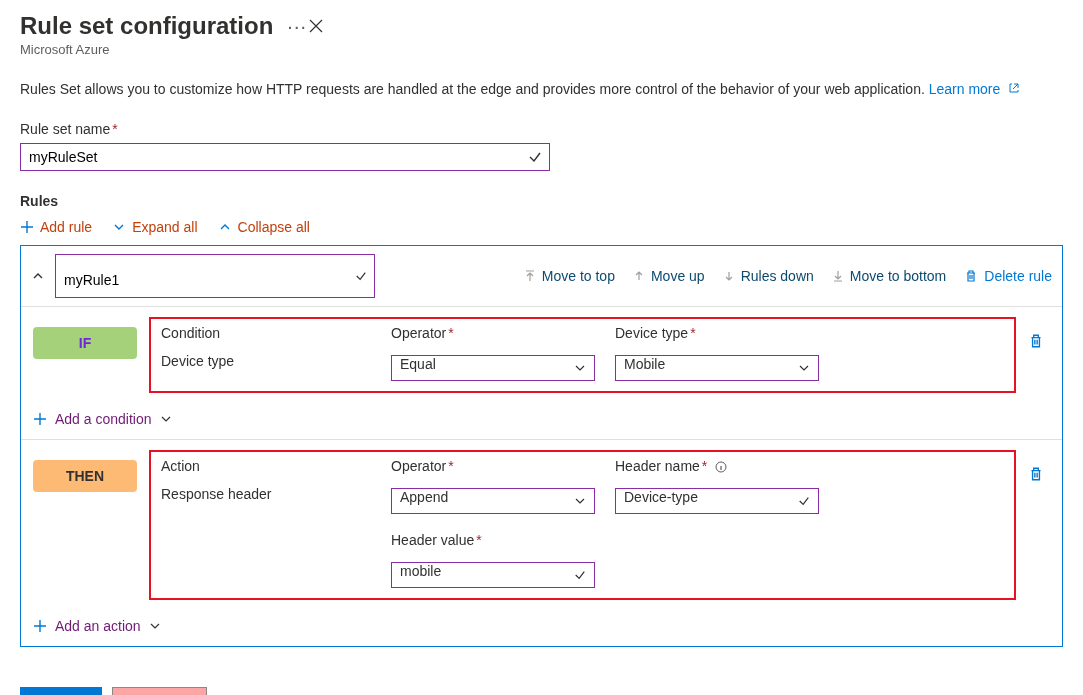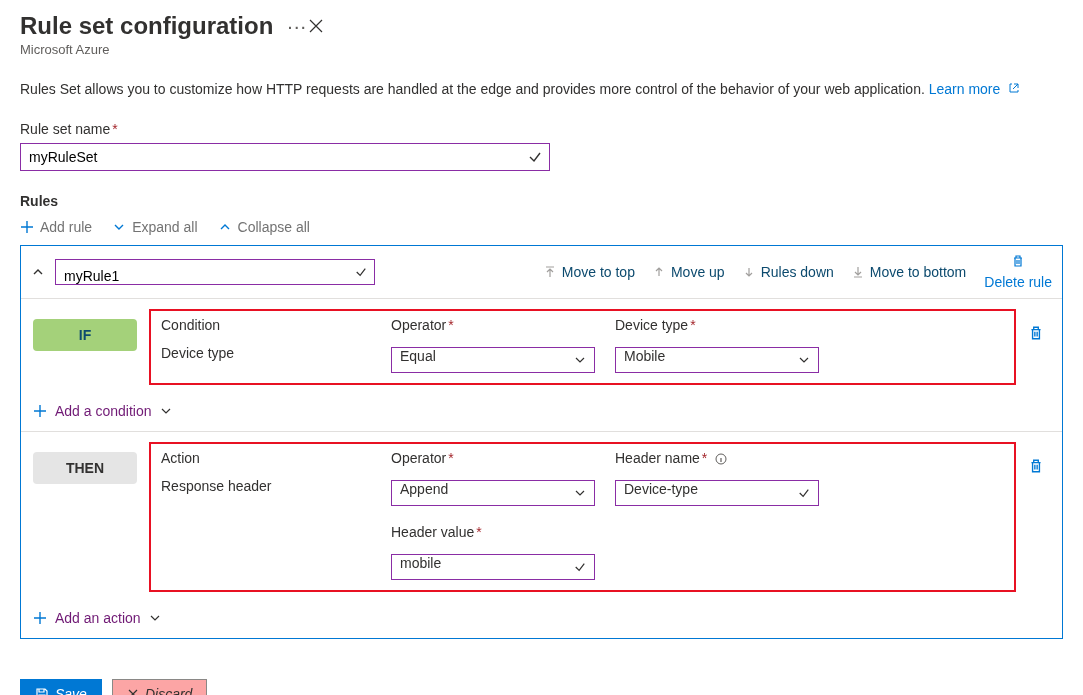--- a/index.html
+++ b/index.html
@@ -13,33 +13,33 @@
 .desc a { color: #0078d4; text-decoration: none; }
 .ext-icon { display: inline-block; margin-left: 4px; }
 .field-group { margin-top: 24px; }
 .label { display: block; font-size: 14px; margin-bottom: 6px; }
 .req { color: #a4262c; margin-left: 2px; }
 .input-text { width: 530px; height: 28px; border: 1px solid #8a2da5; padding: 0 28px 0 8px; font-size: 14px; position: relative; }
 .input-wrap { position: relative; display: inline-block; }
 .input-check { position: absolute; right: 8px; top: 50%; transform: translateY(-50%); }
 .section-h { font-weight: 600; margin-top: 22px; margin-bottom: 10px; font-size: 14px; }
 .toolbar { display: flex; align-items: center; gap: 20px; margin-bottom: 10px; }
-.toolbar-btn { display: flex; align-items: center; gap: 6px; color: #737373; cursor: pointer; font-size: 14px; }
+.toolbar-btn { display: flex; align-items: center; gap: 6px; color: #c2410c; cursor: pointer; font-size: 14px; }
 .rule-box { border: 1px solid #0078d4; }
 .rule-header { display: flex; align-items: center; padding: 8px 10px; gap: 10px; border-bottom: 1px solid #e1dfdd; }
 .chev-btn { cursor: pointer; }
 .rule-name-input { position: relative; width: 320px; }
-.rule-name-input input { width: 100%; height: 26px; border: 1px solid #8a2da5; padding: 8px 26px 0 8px; font-size: 14px; }
+.rule-name-input input { width: 100%; height: 44px; border: 1px solid #8a2da5; padding: 8px 26px 0 8px; font-size: 14px; }
 .rule-actions { margin-left: auto; display: flex; align-items: center; gap: 18px; }
 .rule-action { display: flex; align-items: center; gap: 6px; color: #0c4a6e; font-size: 14px; }
-.rule-action.enabled { color: #0078d4; cursor: pointer; flex-direction: column; }
+.rule-action.enabled { color: #0078d4; cursor: pointer; }
 .section-row { padding: 10px 12px; display: flex; align-items: flex-start; gap: 12px; }
 .badge { width: 104px; height: 32px; border-radius: 4px; display: flex; align-items: center; justify-content: center; font-size: 14px; font-weight: 600; margin-top: 10px; }
-.badge-if { background: #a4d17a; color: #0c4a6e; }
-.badge-then { background: #e5e5e5; color: #323130; }
+.badge-if { background: #a4d17a; color: #6d28d9; }
+.badge-then { background: #fdba74; color: #323130; }
 .highlight-box { border: 2px solid #e81123; padding: 6px 10px 10px 10px; flex: 1; display: flex; gap: 20px; align-items: flex-start; }
 .col { display: flex; flex-direction: column; gap: 12px; }
 .col-label { font-size: 14px; }
 .col-value { font-size: 14px; }
 .select-box { border: 1px solid #8a2da5; height: 26px; padding: 0 28px 0 8px; font-size: 14px; display: flex; align-items: flex-start; position: relative; background: #fff; min-width: 204px; }
 .select-chev { position: absolute; right: 8px; top: 50%; transform: translateY(-50%); }
 .col .label-small { font-size: 14px; margin-bottom: 2px; }
 .trash { cursor: pointer; margin-left: auto; margin-top: 16px; margin-right: 6px; }
 .add-row { padding: 8px 12px 12px 12px; display: flex; align-items: center; gap: 8px; color: #701a75; cursor: pointer; font-size: 14px; }
 .divider { border-top: 1px solid #e1dfdd; }

